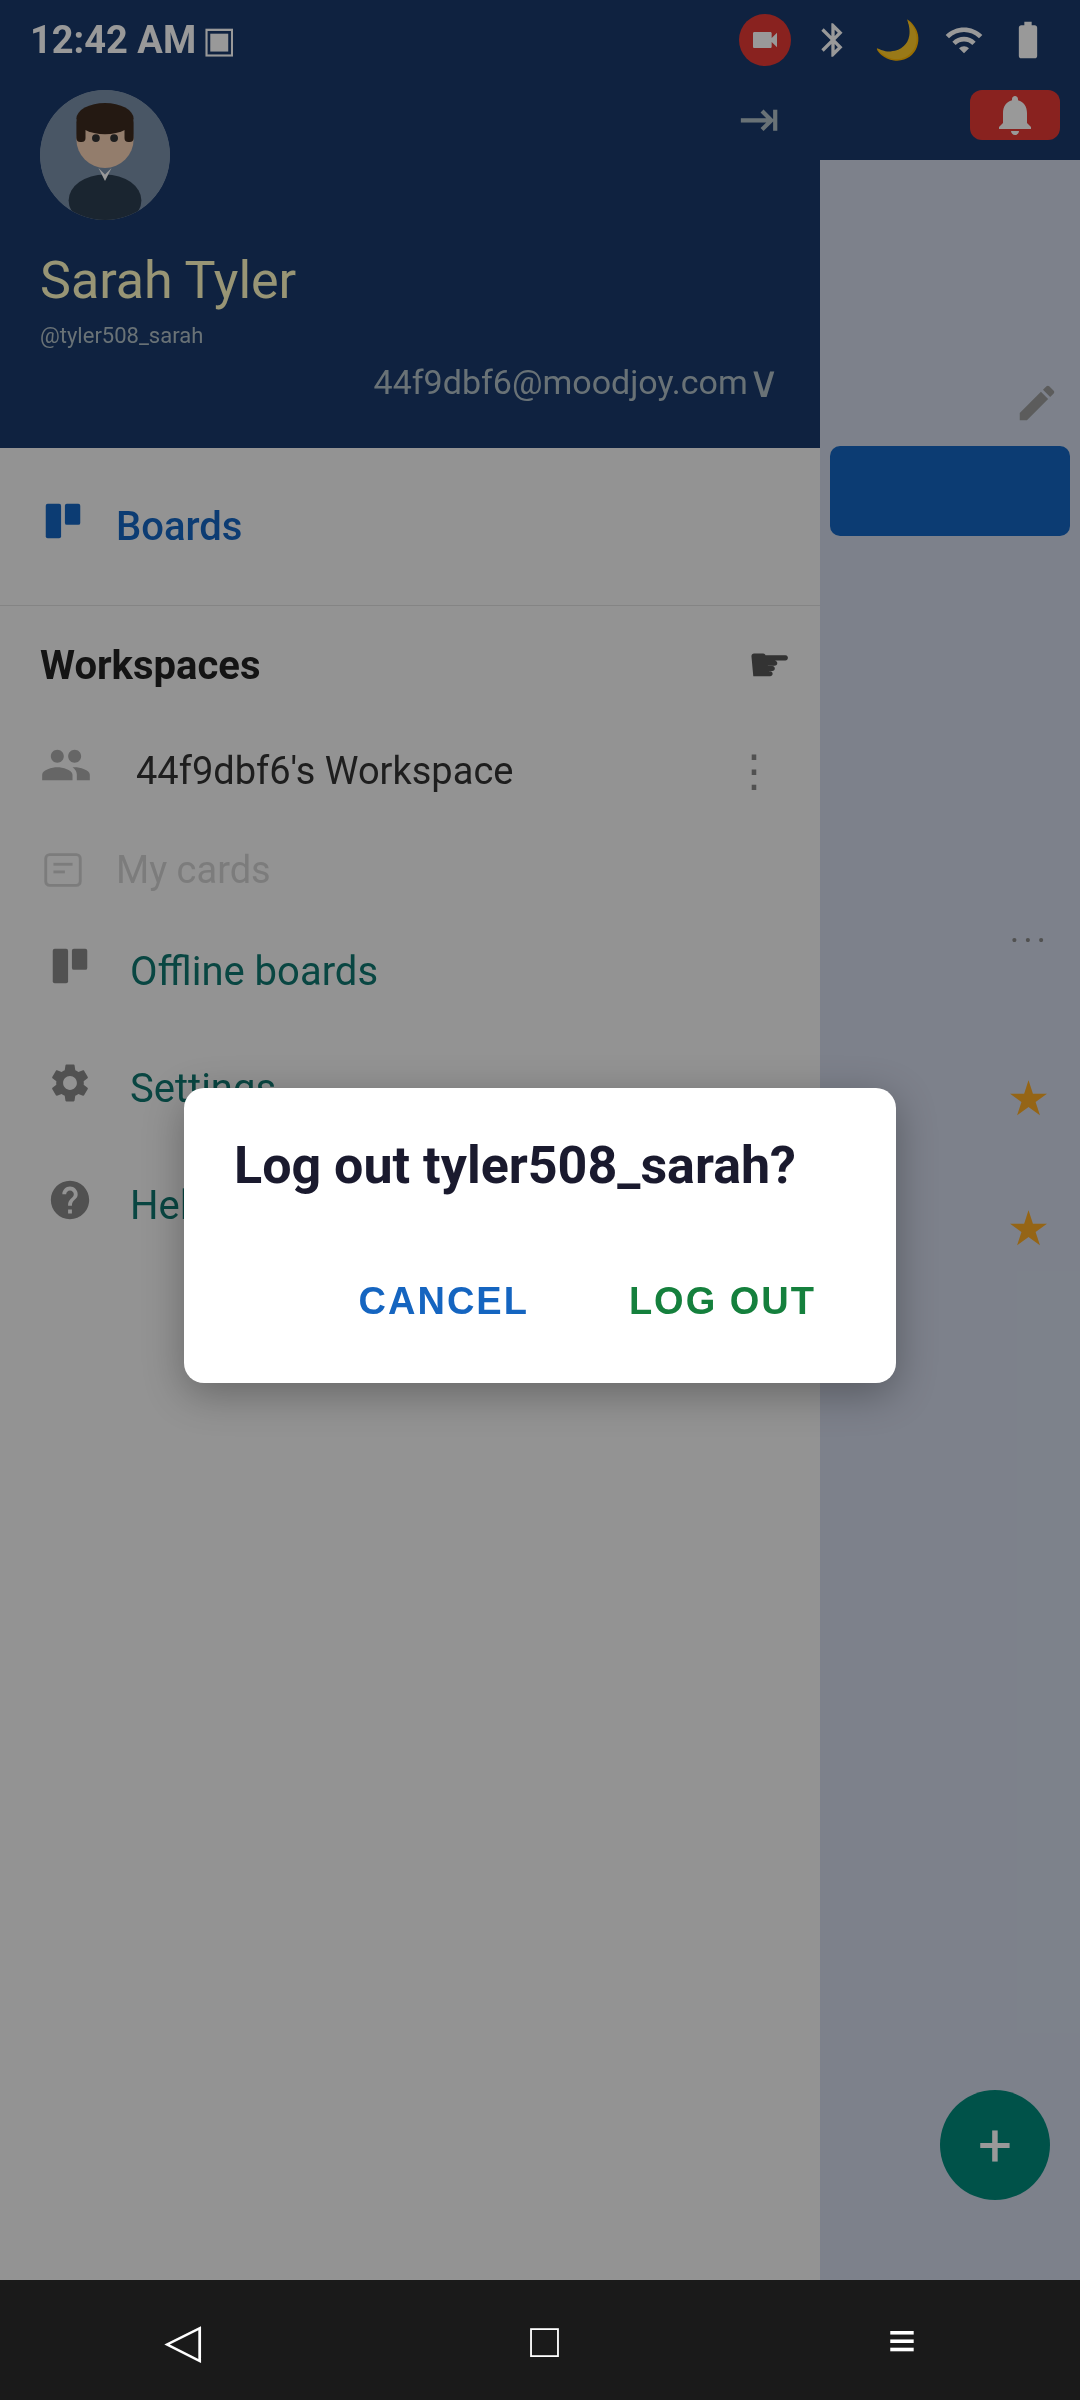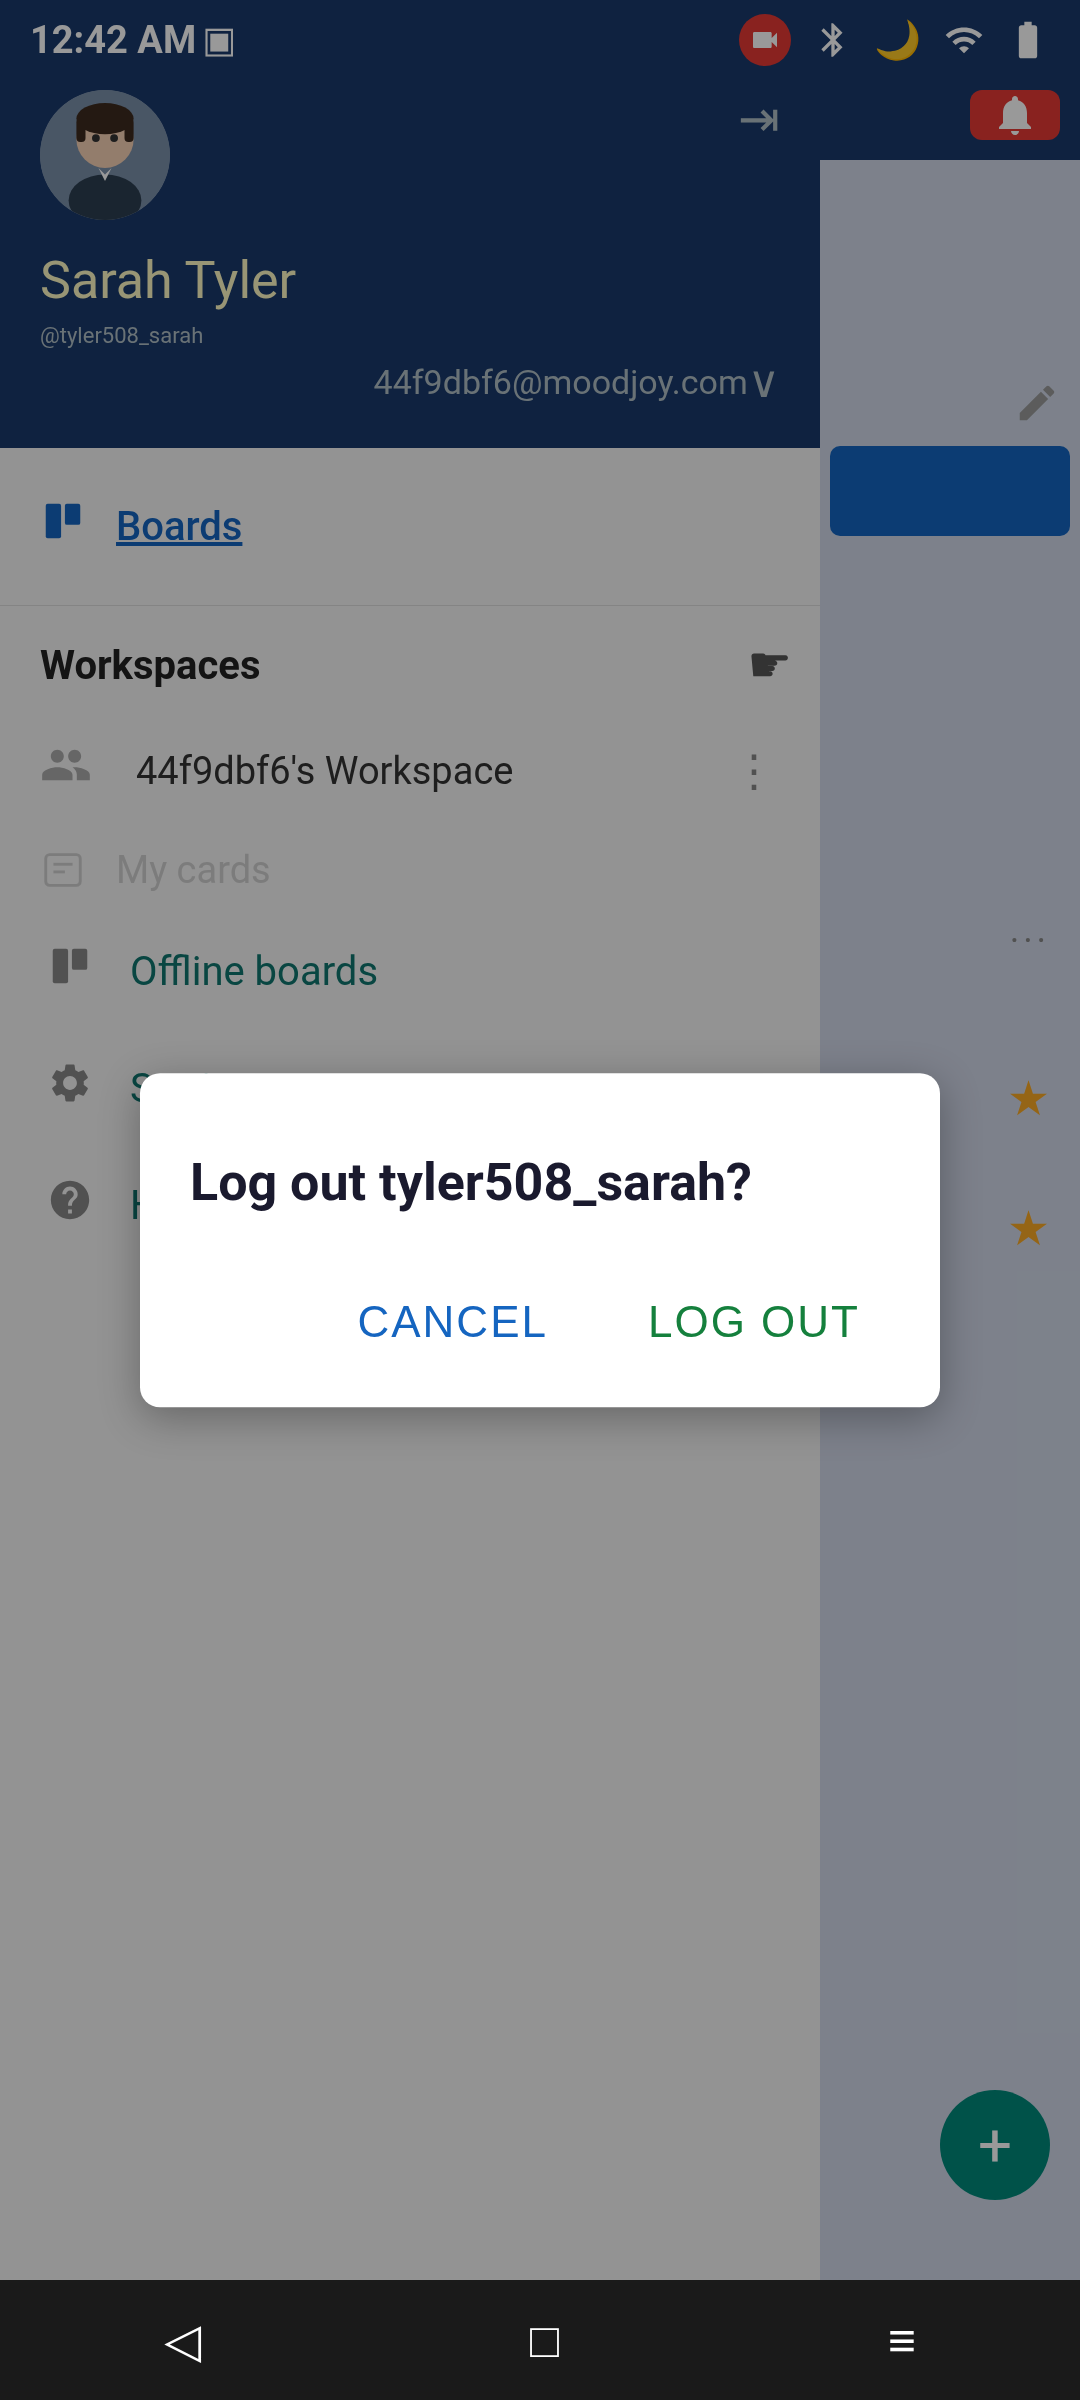--- a/index.html
+++ b/index.html
@@ -154,21 +154,20 @@
 
     .boards-icon {
       color: #1565c0;
       font-size: 46px;
     }
 
     .boards-label {
       color: #1565c0;
       font-size: 40px;
       font-weight: 500;
-      text-decoration: underline;
     }
 
     
     .workspaces-header {
       display: flex;
       align-items: center;
       justify-content: space-between;
       padding: 30px 28px 20px 40px;
     }
 
@@ -304,45 +303,45 @@
       background: rgba(0, 0, 0, 0.4);
       z-index: 20;
     }
 
     
     .dialog {
       position: absolute;
       top: 50%;
       left: 50%;
       transform: translate(-50%, -38%);
-      width: 800px;
+      width: 712px;
       background: white;
       border-radius: 20px;
-      padding: 76px 50px 40px 50px;
+      padding: 44px 50px 40px 50px;
       z-index: 30;
       box-shadow: 0 10px 40px rgba(0,0,0,0.3);
     }
 
     .dialog-title {
       font-size: 52px;
       font-weight: bold;
       color: #1a1a2e;
       margin-bottom: 60px;
       line-height: 1.3;
     }
 
     .dialog-actions {
       display: flex;
       justify-content: flex-end;
       gap: 40px;
     }
 
     .dialog-btn {
-      font-size: 44px;
-      font-weight: normal;
+      font-size: 38px;
+      font-weight: bold;
       letter-spacing: 2px;
       padding: 20px 30px;
       background: none;
       border: none;
       cursor: pointer;
       text-transform: uppercase;
     }
 
     .btn-cancel {
       color: #1565c0;

